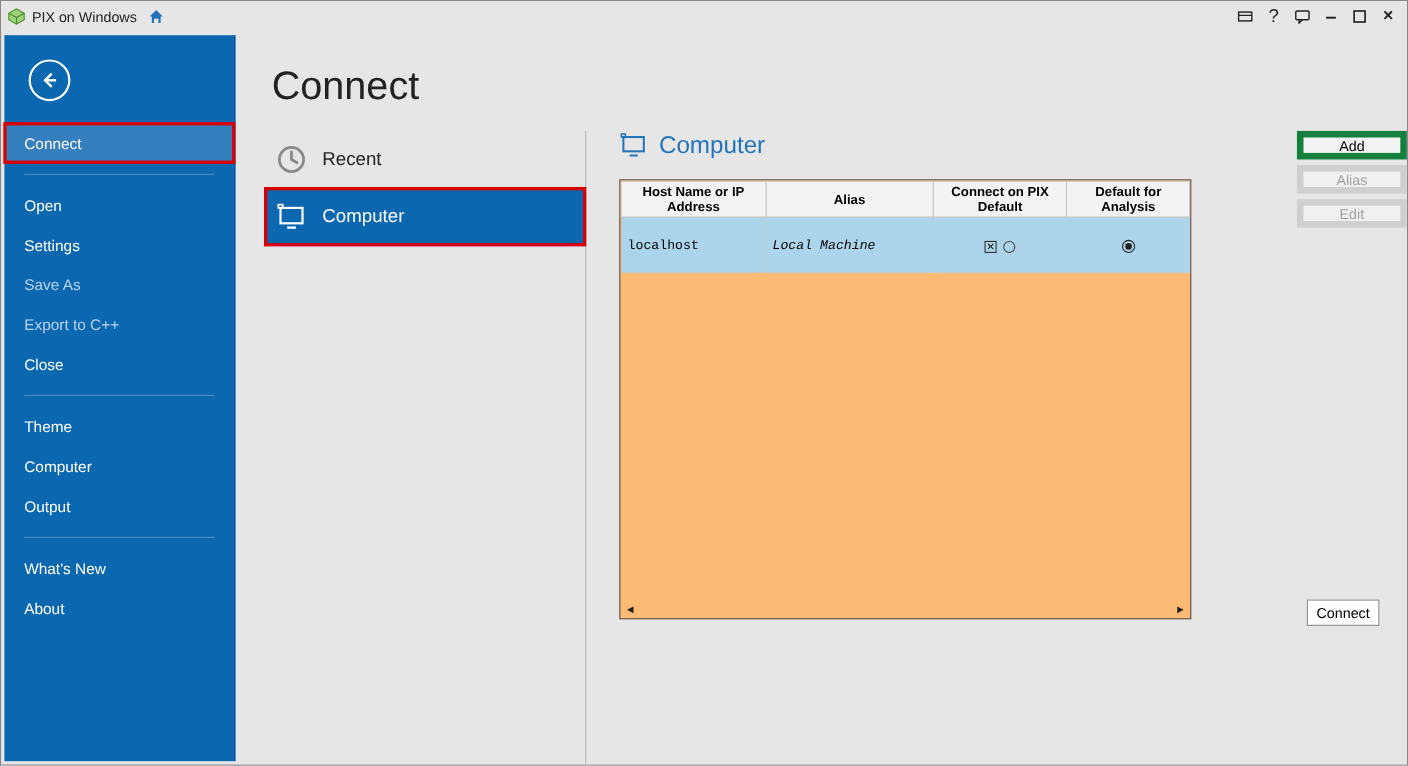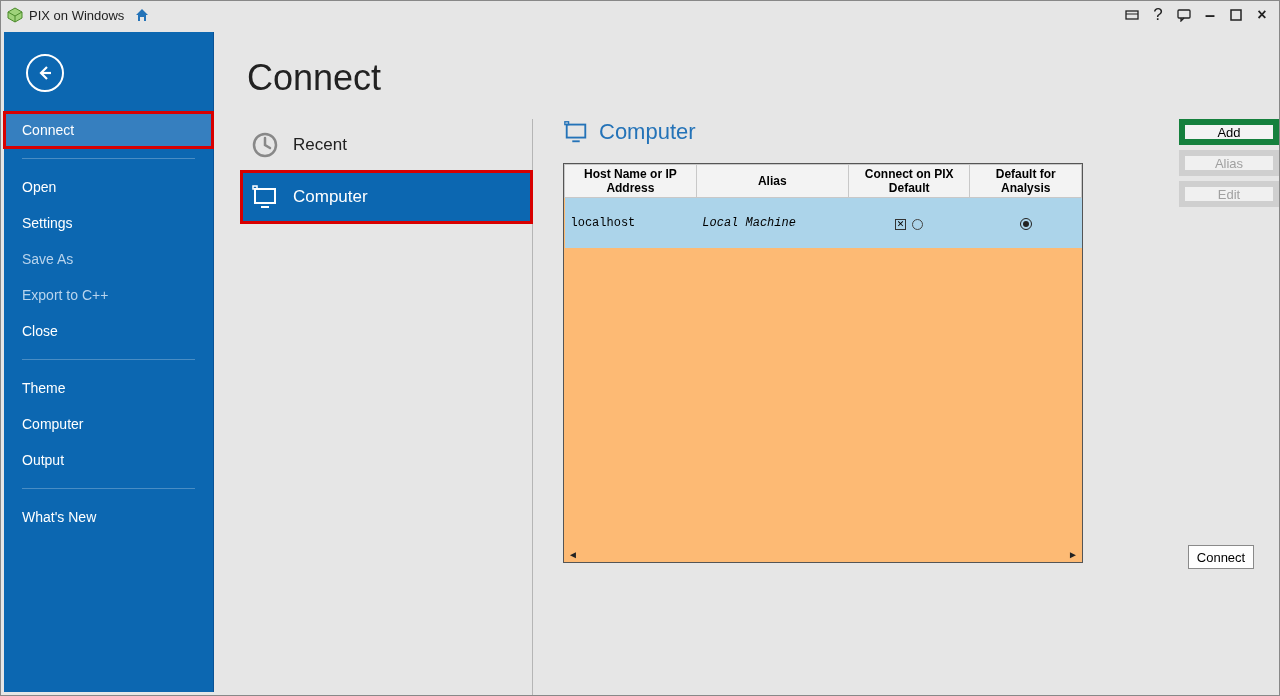--- a/index.html
+++ b/index.html
@@ -272,20 +272,21 @@
     <div class="sidebar-item">Settings</div>
     <div class="sidebar-item dim">Save As</div>
     <div class="sidebar-item dim">Export to C++</div>
     <div class="sidebar-item">Close</div>
     <div class="sidebar-sep"></div>
     <div class="sidebar-item">Theme</div>
     <div class="sidebar-item">Computer</div>
     <div class="sidebar-item">Output</div>
     <div class="sidebar-sep"></div>
     <div class="sidebar-item">What's New</div>
+    <div class="sidebar-item">About</div>
   </div>
 
   <div class="content">
     <div class="page-title">Connect</div>
     <div class="cols">
 
       <div class="left-col">
         <div class="category-item">
           <svg class="cat-icon" viewBox="0 0 28 28">
               <circle cx="14" cy="14" r="11" fill="none" stroke="#888" stroke-width="2.5"></circle>

